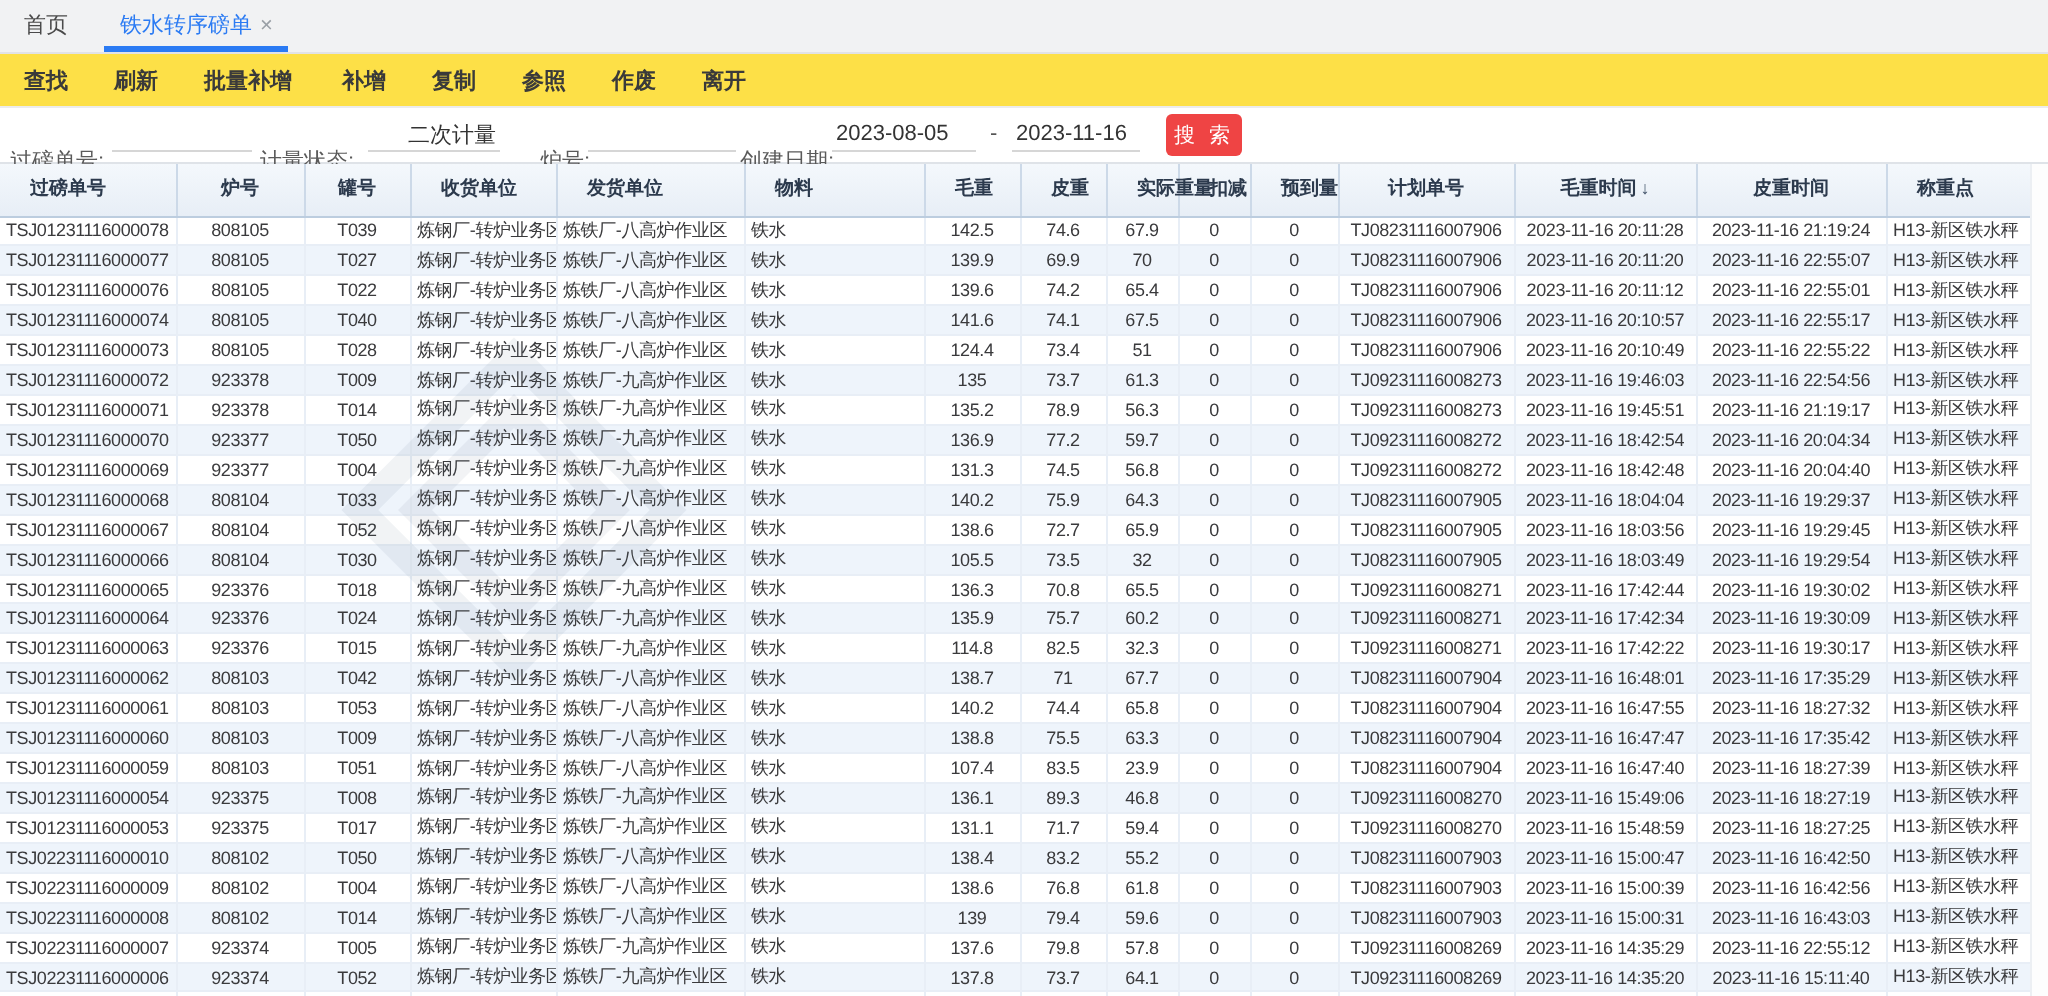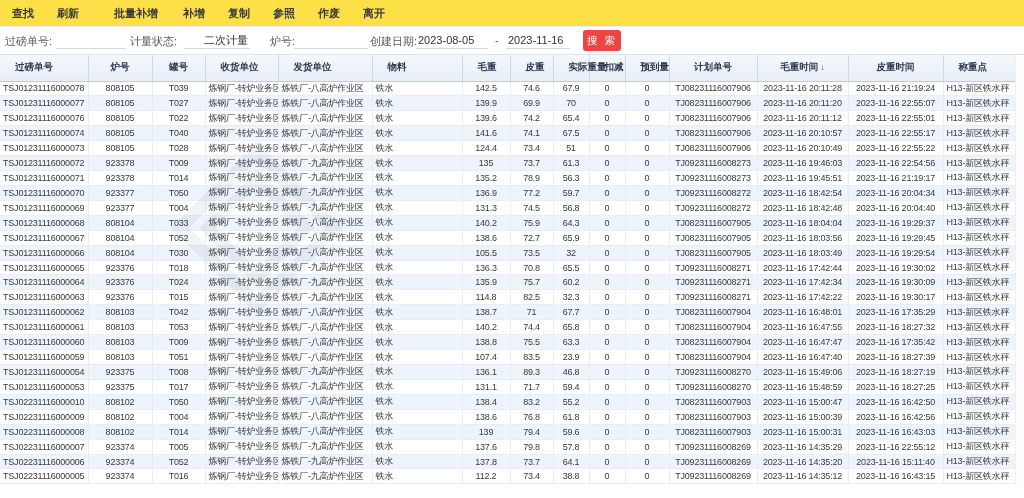--- a/index.html
+++ b/index.html
@@ -13,25 +13,25 @@
   .tab.home{margin-left:4px;}
   .tab.active{margin-left:10px;color:#2b7bf3;position:relative;}
   .tab.active::after{content:"";position:absolute;left:0;right:0;bottom:0;height:3px;background:#2b7bf3;}
   .tab .close{color:#9aa0a6;font-size:11px;margin-left:4px;}
 
   
   .toolbar{height:15px;background:#fde047;border-bottom:1px solid #ececec;
     display:flex;align-items:center;padding:6px 0 5px 8px;}
   .tbtn{font-size:11px;font-weight:600;color:#3a3a3a;margin-right:15px;padding:0 4px;
     background:none;border:none;cursor:pointer;white-space:nowrap;font-family:inherit;}
-  .tbtn.wide{margin-right:17px;margin-left:12px;}
+  .tbtn.wide{margin-right:17px;}
 
   
   .filterbar{position:relative;height:27px;background:#fff;border-bottom:1px solid #dfe3e8;}
-  .flabel{position:absolute;top:7px;font-size:11px;color:#5a5a5a;white-space:nowrap;}
+  .flabel{position:absolute;top:19px;font-size:11px;color:#5a5a5a;white-space:nowrap;}
   .finput{position:absolute;top:5px;height:16px;border:none;border-bottom:1px solid #d6d6d6;
     background:transparent;font-size:11px;color:#333;padding:0 2px;outline:none;font-family:inherit;}
   .fsep{position:absolute;top:7px;font-size:11px;color:#555;}
   .search-btn{position:absolute;left:583px;top:3px;width:38px;height:21px;background:#ef4444;
     color:#fff;font-size:10.5px;border:none;border-radius:3px;cursor:pointer;
     letter-spacing:2px;padding:0;font-family:inherit;}
 
   
   .grid{position:relative;height:430px;overflow:hidden;background:#fff;}
   table{border-collapse:collapse;table-layout:fixed;width:1016px;}
@@ -59,20 +59,26 @@
   .wm-cn{position:absolute;left:320px;top:92px;font-size:108px;line-height:120px;
     font-weight:700;letter-spacing:6px;color:rgba(70,90,120,0.08);white-space:nowrap;}
   .wm-en{position:absolute;left:240px;top:214px;font-size:33px;font-weight:700;
     letter-spacing:13px;color:rgba(70,90,120,0.07);white-space:nowrap;}
 </style>
 </head>
 <body>
 
 <div class="app">
 
+  <div class="tabbar">
+    <div class="tab home">首页</div>
+    <div class="tab active">
+      <span>铁水转序磅单</span><span class="close">×</span>
+    </div>
+  </div>
 
   <div class="toolbar">
     <button class="tbtn">查找</button>
     <button class="tbtn">刷新</button>
     <button class="tbtn wide">批量补增</button>
     <button class="tbtn">补增</button>
     <button class="tbtn">复制</button>
     <button class="tbtn">参照</button>
     <button class="tbtn">作废</button>
     <button class="tbtn">离开</button>

